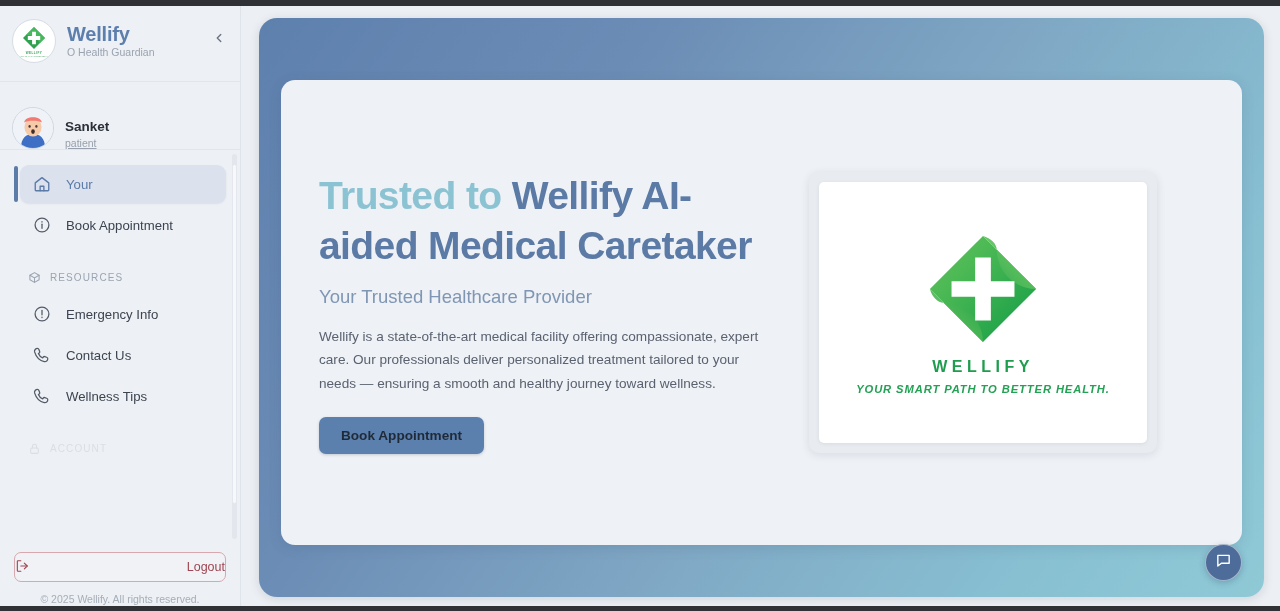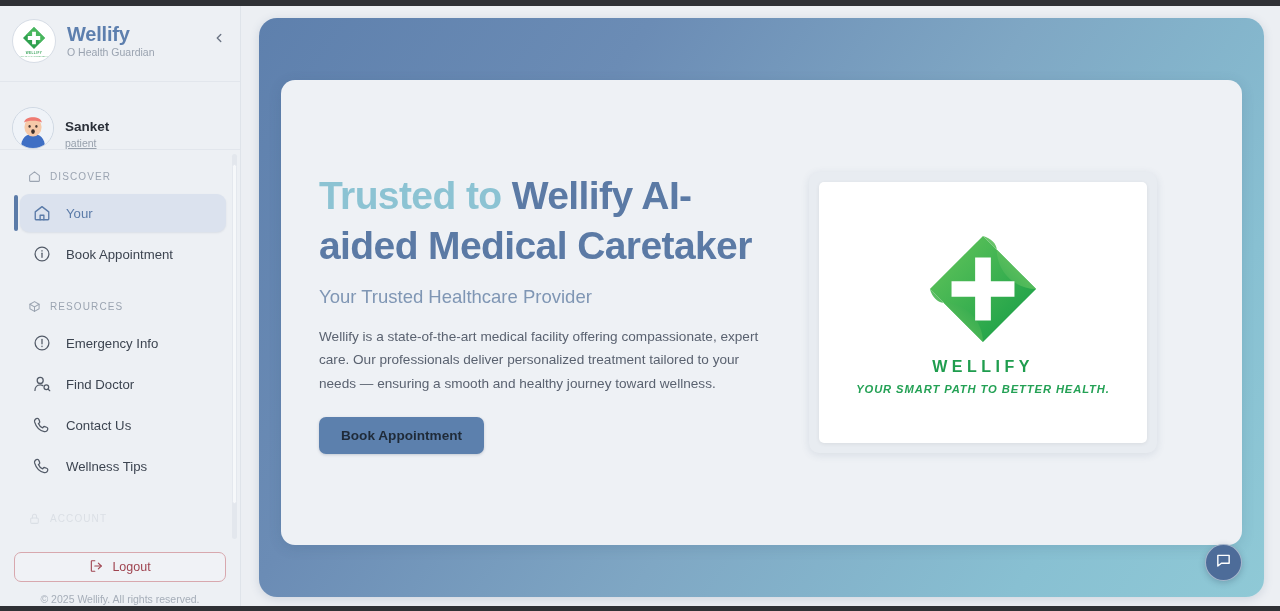--- a/index.html
+++ b/index.html
@@ -122,21 +122,21 @@
     background: #f6f8fa; border: 1px solid #e4e8ee;
     cursor: pointer;
   }
 
   .sidebar-foot { padding: 0 14px 6px; }
   .logout-btn {
     height: 30px; width: 100%;
     border: 1px solid #d8a8ae; border-radius: 7px;
     background: #f0f2f6;
     color: #9f4450; font-size: 12.5px;
-    display: flex; align-items: center; justify-content: center; gap: 9px;
+    display: flex; align-items: center; justify-content: space-between; gap: 9px;
     cursor: pointer;
   }
   .copyright {
     margin-top: 11px; text-align: center;
     font-size: 10.5px; color: #a6aeb9;
   }
 
   
   .main {
     flex: 1 1 auto; position: relative;
@@ -271,26 +271,20 @@
         </svg>
       </div>
       <div class="user-meta">
         <div class="user-name">Sanket</div>
         <div class="user-role">patient</div>
       </div>
     </div>
 
     <div class="nav-scroll">
 
-      <div class="sec-head">
-        <svg width="13" height="13" viewBox="0 0 24 24" fill="none" stroke="currentColor" stroke-width="2" stroke-linecap="round" stroke-linejoin="round">
-            <path d="M3 10.5 L12 3.5 L21 10.5 V20 a1 1 0 0 1 -1 1 H4 a1 1 0 0 1 -1 -1 Z"></path>
-          </svg>
-        <span>DISCOVER</span>
-      </div>
 
       <div class="nav-item active">
         <span class="ico">
           <svg width="18" height="18" viewBox="0 0 24 24" fill="none" stroke="currentColor" stroke-width="1.8" stroke-linecap="round" stroke-linejoin="round">
               <path d="M3 10.5 L12 3.5 L21 10.5 V20 a1 1 0 0 1 -1 1 H4 a1 1 0 0 1 -1 -1 Z"></path>
               <path d="M9.5 21 v-6 h5 v6"></path>
             </svg>
         </span>
         <span>Your</span>
       </div>
@@ -321,31 +315,20 @@
         <span class="ico">
           <svg width="18" height="18" viewBox="0 0 24 24" fill="none" stroke="currentColor" stroke-width="1.7" stroke-linecap="round">
               <circle cx="12" cy="12" r="9.2"></circle>
               <line x1="12" y1="7.3" x2="12" y2="13"></line>
               <line x1="12" y1="16.3" x2="12" y2="16.8"></line>
             </svg>
         </span>
         <span>Emergency Info</span>
       </div>
 
-      <div class="nav-item">
-        <span class="ico">
-          <svg width="18" height="18" viewBox="0 0 24 24" fill="none" stroke="currentColor" stroke-width="1.7" stroke-linecap="round" stroke-linejoin="round">
-              <circle cx="9.6" cy="7.2" r="4"></circle>
-              <path d="M2.6 20.5 c0-4.3 3.1-7.2 7-7.2 c1.3 0 2.5.3 3.5.9"></path>
-              <circle cx="17.8" cy="16.4" r="3.1"></circle>
-              <line x1="20.2" y1="18.8" x2="22.3" y2="20.9"></line>
-            </svg>
-        </span>
-        <span>Find Doctor</span>
-      </div>
 
       <div class="nav-item">
         <span class="ico">
           <svg width="18" height="18" viewBox="0 0 24 24" fill="none" stroke="currentColor" stroke-width="1.7" stroke-linecap="round" stroke-linejoin="round">
               <path d="M6 3.3 c1.1 0 1.6.5 2 1.6 l.9 2.4 c.3.9.1 1.5-.6 2 l-1.1.8 c.9 2.4 3.3 4.8 5.7 5.7 l.8-1.1 c.5-.7 1.1-.9 2-.6 l2.4.9 c1.1.4 1.6.9 1.6 2 0 2.6-2.2 4.3-4.6 3.9 C9.3 19.8 4.2 14.7 2.1 7.9 C1.7 5.5 3.4 3.3 6 3.3 Z"></path>
             </svg>
         </span>
         <span>Contact Us</span>
       </div>
 

